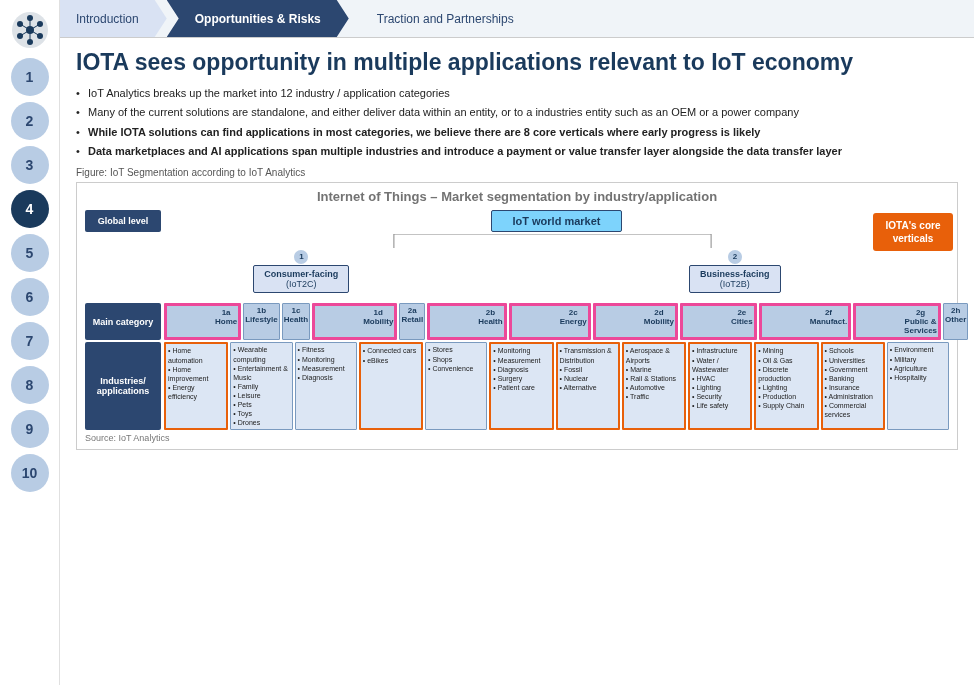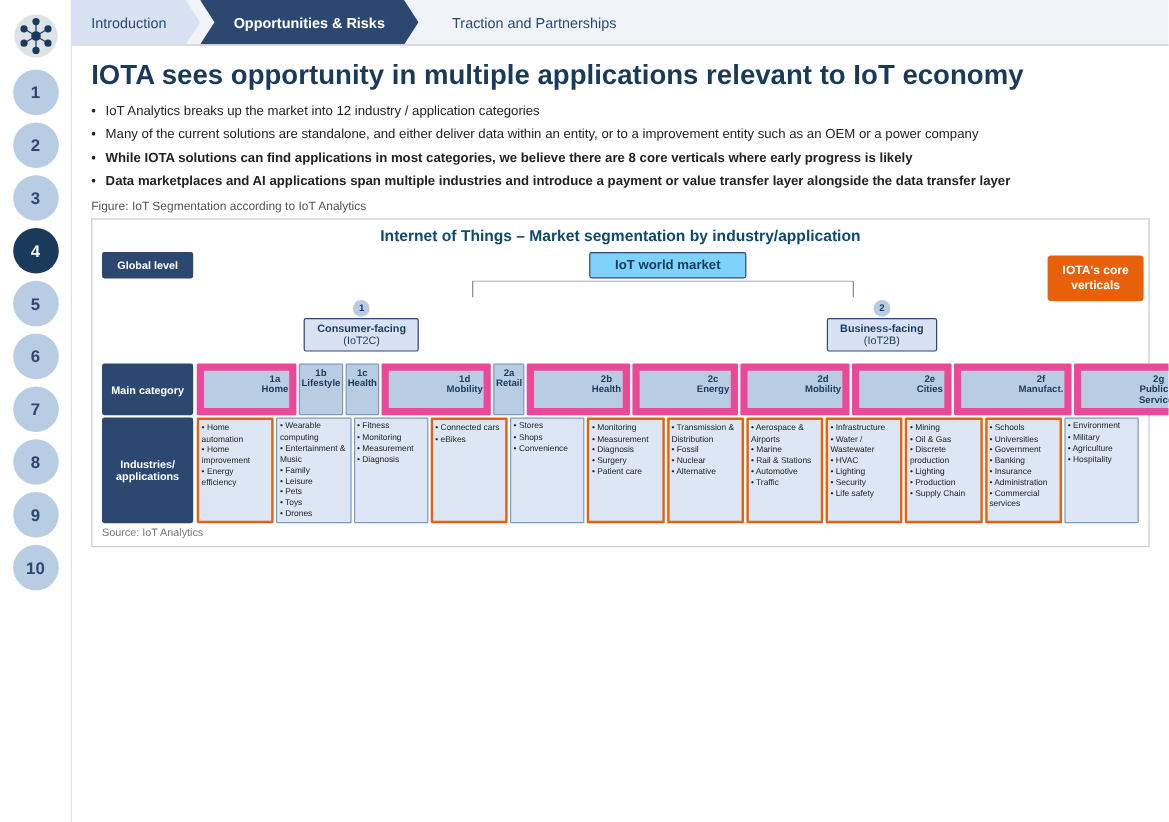--- a/index.html
+++ b/index.html
@@ -124,21 +124,21 @@
     .iot-diagram {
       border: 1px solid #ccc;
       background: #fff;
       padding: 6px 8px;
       position: relative;
     }
     .iot-title {
       text-align: center;
       font-size: 13px;
       font-weight: bold;
-      color: #0c4a6e;
+      color: #737373;
       margin-bottom: 6px;
     }
     .iot-world-box {
       background: #7dd3fc;
       border: 1px solid #2c4770;
       padding: 4px 20px;
       font-size: 11px;
       font-weight: bold;
       color: #1a3a5c;
       border-radius: 2px;
@@ -159,21 +159,21 @@
       background: #b8cce4;
       border: 1px solid #7a9abf;
       font-size: 8px;
       font-weight: bold;
       color: #1a3a5c;
       text-align: center;
       padding: 2px 1px;
       border-radius: 1px;
     }
     .cat-box.orange-border {
-      border: 6px solid #ec4899;
+      border: 3px solid #ec4899;
       padding-left: 48px;
     }
     .ind-box {
       flex: 1;
       background: #dce6f4;
       border: 1px solid #7a9abf;
       font-size: 7px;
       color: #222;
       padding: 2px 2px;
       line-height: 1.3;
@@ -334,21 +334,21 @@
     <div class="nav-item" style="padding-left:28px; color:#2c4770; font-size:12px;">
       <span>Traction and Partnerships</span>
     </div>
   </div>
 
   <div class="content">
     <h1 class="page-title">IOTA sees opportunity in multiple applications relevant to IoT economy</h1>
 
     <ul class="bullet-list">
       <li><span>IoT Analytics breaks up the market into 12 industry / application categories</span></li>
-      <li><span>Many of the current solutions are standalone, and either deliver data within an entity, or to a improvement entity such as an OEM or a power company</span></li>
+      <li><span>Many of the current solutions are standalone, and either deliver data within an entity, or to a industries entity such as an OEM or a power company</span></li>
       <li><strong>While IOTA solutions can find applications in most categories, we believe there are 8 core verticals where early progress is likely</strong></li>
       <li><strong>Data marketplaces and AI applications span multiple industries and introduce a payment or value transfer layer alongside the data transfer layer</strong></li>
     </ul>
 
     <div class="figure-caption">Figure: IoT Segmentation according to IoT Analytics</div>
 
     <div class="iot-diagram diagram-wrapper">
       <div class="iot-title">Internet of Things – Market segmentation by industry/application</div>
 
       <div class="iota-callout">

